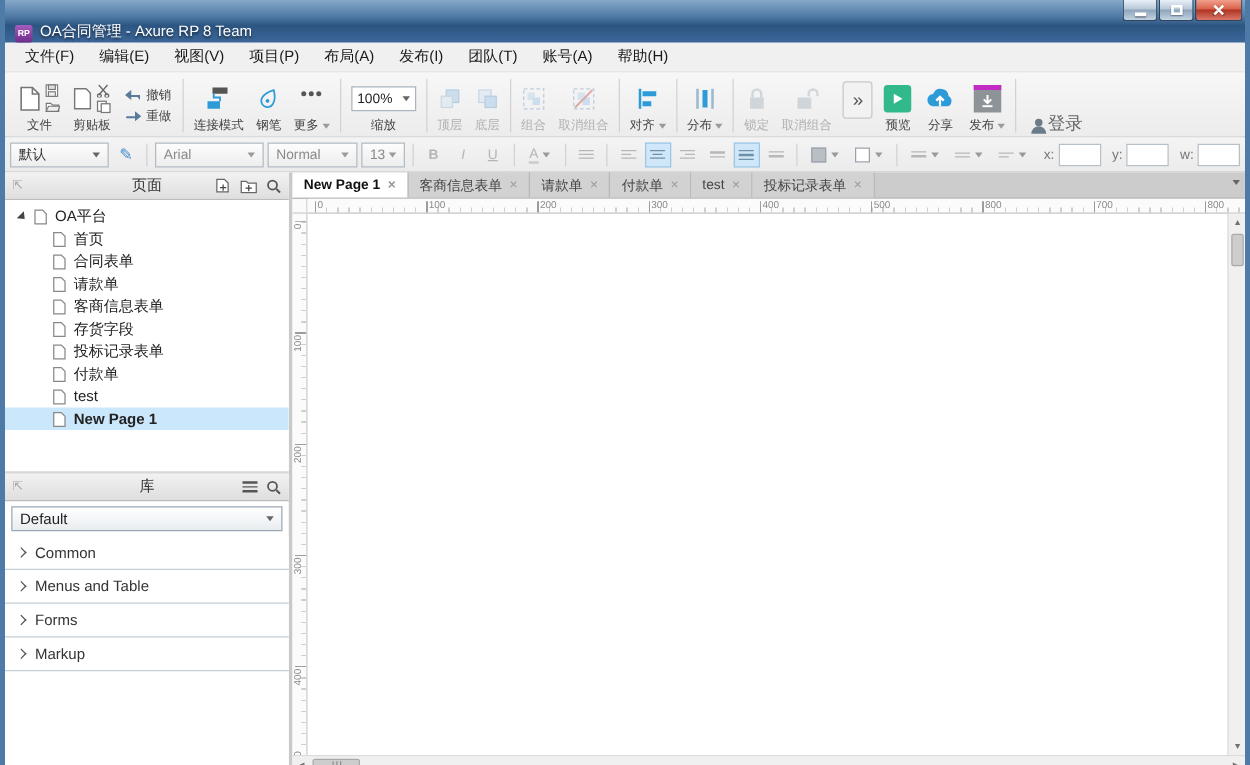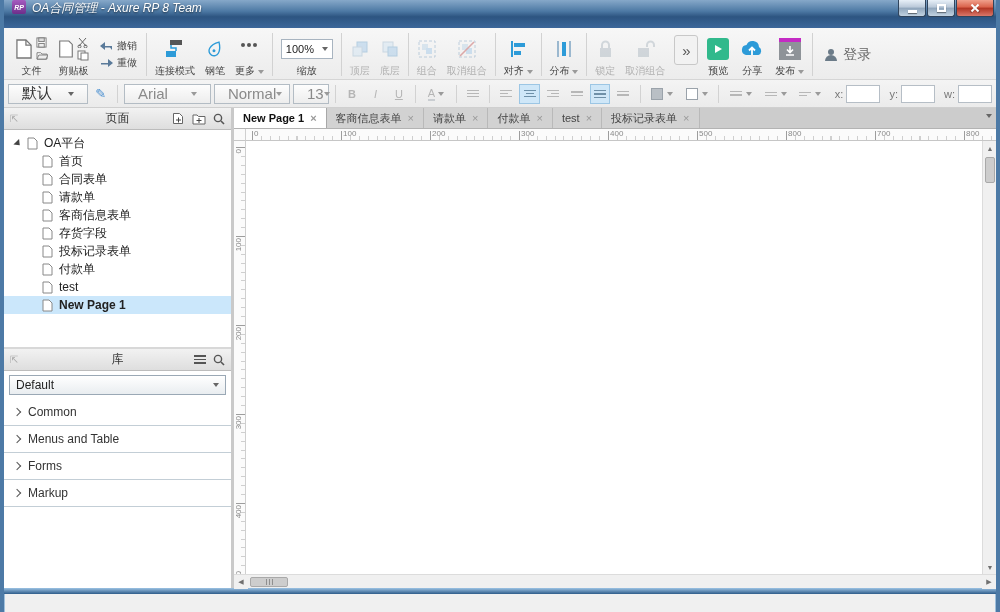--- a/index.html
+++ b/index.html
@@ -3,22 +3,22 @@
 <meta charset="utf-8">
 <style>
   * { margin:0; padding:0; box-sizing:border-box; }
   body { font-family:"Liberation Sans","DejaVu Sans",sans-serif; background:#555; }
   .window { width:1000px; height:612px; position:relative; margin:0 auto;
     background:#f0f0f0; overflow:hidden;
     border-left:4px solid #4d7aa6; border-right:4px solid #4d7aa6;
     box-shadow:inset 1px 0 0 #9fc0dc, inset -1px 0 0 #9fc0dc; }
 
   
-  .titlebar { height:28px; background:linear-gradient(#86a8c9 0%,#4d79a4 40%,#2d5581 60%,#3c679a 100%);
-    display:flex; align-items:flex-start; padding-left:8px; position:relative;font-style:italic; }
+  .titlebar { height:34px; background:linear-gradient(#86a8c9 0%,#4d79a4 40%,#2d5581 60%,#3c679a 100%);
+    display:flex; align-items:flex-end; padding-left:8px; position:relative; }
   .app-badge { width:14px; height:14px; background:linear-gradient(#a65cc0,#6d2e8a); color:#fff;
     font-size:7px; font-weight:bold; display:flex; align-items:center; justify-content:center;
     border-radius:2px; margin-right:6px; }
   .title-text { color:#fff; font-size:12px; text-shadow:0 1px 2px rgba(0,0,0,.6); }
   .win-controls { position:absolute; top:0; right:2px; display:flex; }
   .win-btn { width:28px; height:17px; border:1px solid #30445c; border-top:none;
     background:linear-gradient(#e8f0f8,#b9c8d8 45%,#8fa5bb 50%,#c2d3e2);
     display:flex; align-items:center; justify-content:center; border-radius:0 0 3px 3px; margin-left:1px; }
   .win-btn.close { width:38px; background:linear-gradient(#f0a08c,#d9614a 45%,#b13422 50%,#d9776a); }
   .glyph-min { width:9px; height:3px; background:#fff; box-shadow:0 1px 1px rgba(0,0,0,.5); margin-top:6px; }
@@ -57,28 +57,28 @@
     border-top:4px solid #666; display:inline-block; }
   .caret.lite { border-top-color:#9a9a9a; }
   .more-dots { display:flex; align-items:center; gap:2px; height:26px; }
   .dot { width:4px; height:4px; border-radius:50%; background:#555; }
   .expand-btn { width:24px; height:30px; border:1px solid #c8c8c8; border-radius:3px; background:#f2f2f2;
     display:flex; align-items:center; justify-content:center; font-size:15px; color:#555; margin:4px 4px 0; }
   .preview-chip { width:22px; height:22px; border-radius:3px; background:#31b98c; display:flex;
     align-items:center; justify-content:center; }
   .publish-chip { width:22px; height:22px; background:#8e9398; border-top:4px solid #c42bc4;
     display:flex; align-items:center; justify-content:center; }
-  .login-group { display:flex; align-items:center; gap:5px; padding:0 8px; }
+  .login-group { display:flex; align-items:flex-end; padding:0 8px; }
   .login-lbl { font-size:14px; color:#666; }
 
   
   .formatbar { height:28px; background:linear-gradient(#f4f4f4,#ebebeb); border-bottom:1px solid #cfcfcf;
     display:flex; align-items:center; padding:0 4px; gap:3px; overflow:hidden; white-space:nowrap; }
   .combo { height:20px; border:1px solid #b3bcc4; background:linear-gradient(#fdfdfd,#ededed);
-    display:flex; align-items:center; justify-content:space-between; padding:0 13px; font-size:15px; color:#8a8a8a; }
+    display:flex; align-items:center; justify-content:space-between; padding:0 6px; font-size:11px; color:#8a8a8a; }
   .combo.dark { color:#333; }
   .f-sep { width:1px; height:18px; background:#d2d2d2; margin:0 3px; }
   .f-btn { width:22px; height:20px; border:1px solid transparent; display:flex; align-items:center;
     justify-content:center; font-size:11px; color:#b5b5b5; }
   .f-btn.on { background:#cfe7f8; border-color:#9cc6e4; }
   .ico-lines { display:flex; flex-direction:column; gap:2px; }
   .ico-lines i { height:1px; background:#b7b7b7; display:block; }
   .f-btn.on .ico-lines i { background:#6e90a8; }
   .coord { font-size:11px; color:#777; margin-left:6px; }
   .coord-input { width:34px; height:18px; border:1px solid #b6bec6; background:#fff; }
@@ -169,20 +169,31 @@
         </div>
       <div class="win-btn">
           <div class="glyph-max"></div>
         </div>
       <div class="win-btn close">
           <div class="glyph-x"></div>
         </div>
     </div>
   </div>
 
+  <div class="menubar">
+    <div class="menu-item">文件(F)</div>
+    <div class="menu-item">编辑(E)</div>
+    <div class="menu-item">视图(V)</div>
+    <div class="menu-item">项目(P)</div>
+    <div class="menu-item">布局(A)</div>
+    <div class="menu-item">发布(I)</div>
+    <div class="menu-item">团队(T)</div>
+    <div class="menu-item">账号(A)</div>
+    <div class="menu-item">帮助(H)</div>
+  </div>
 
   <div class="toolbar">
 
     <div class="tb-group">
       <div class="tb-icons">
         <svg width="18" height="22" viewBox="0 0 14 17">
             <path d="M1.5 1.5 h7 l4 4 v10 h-11 z" fill="#fff" stroke="#777"></path>
             <path d="M8.5 1.5 v4 h4" fill="none" stroke="#777"></path>
           </svg>
         <div class="mini-col">

